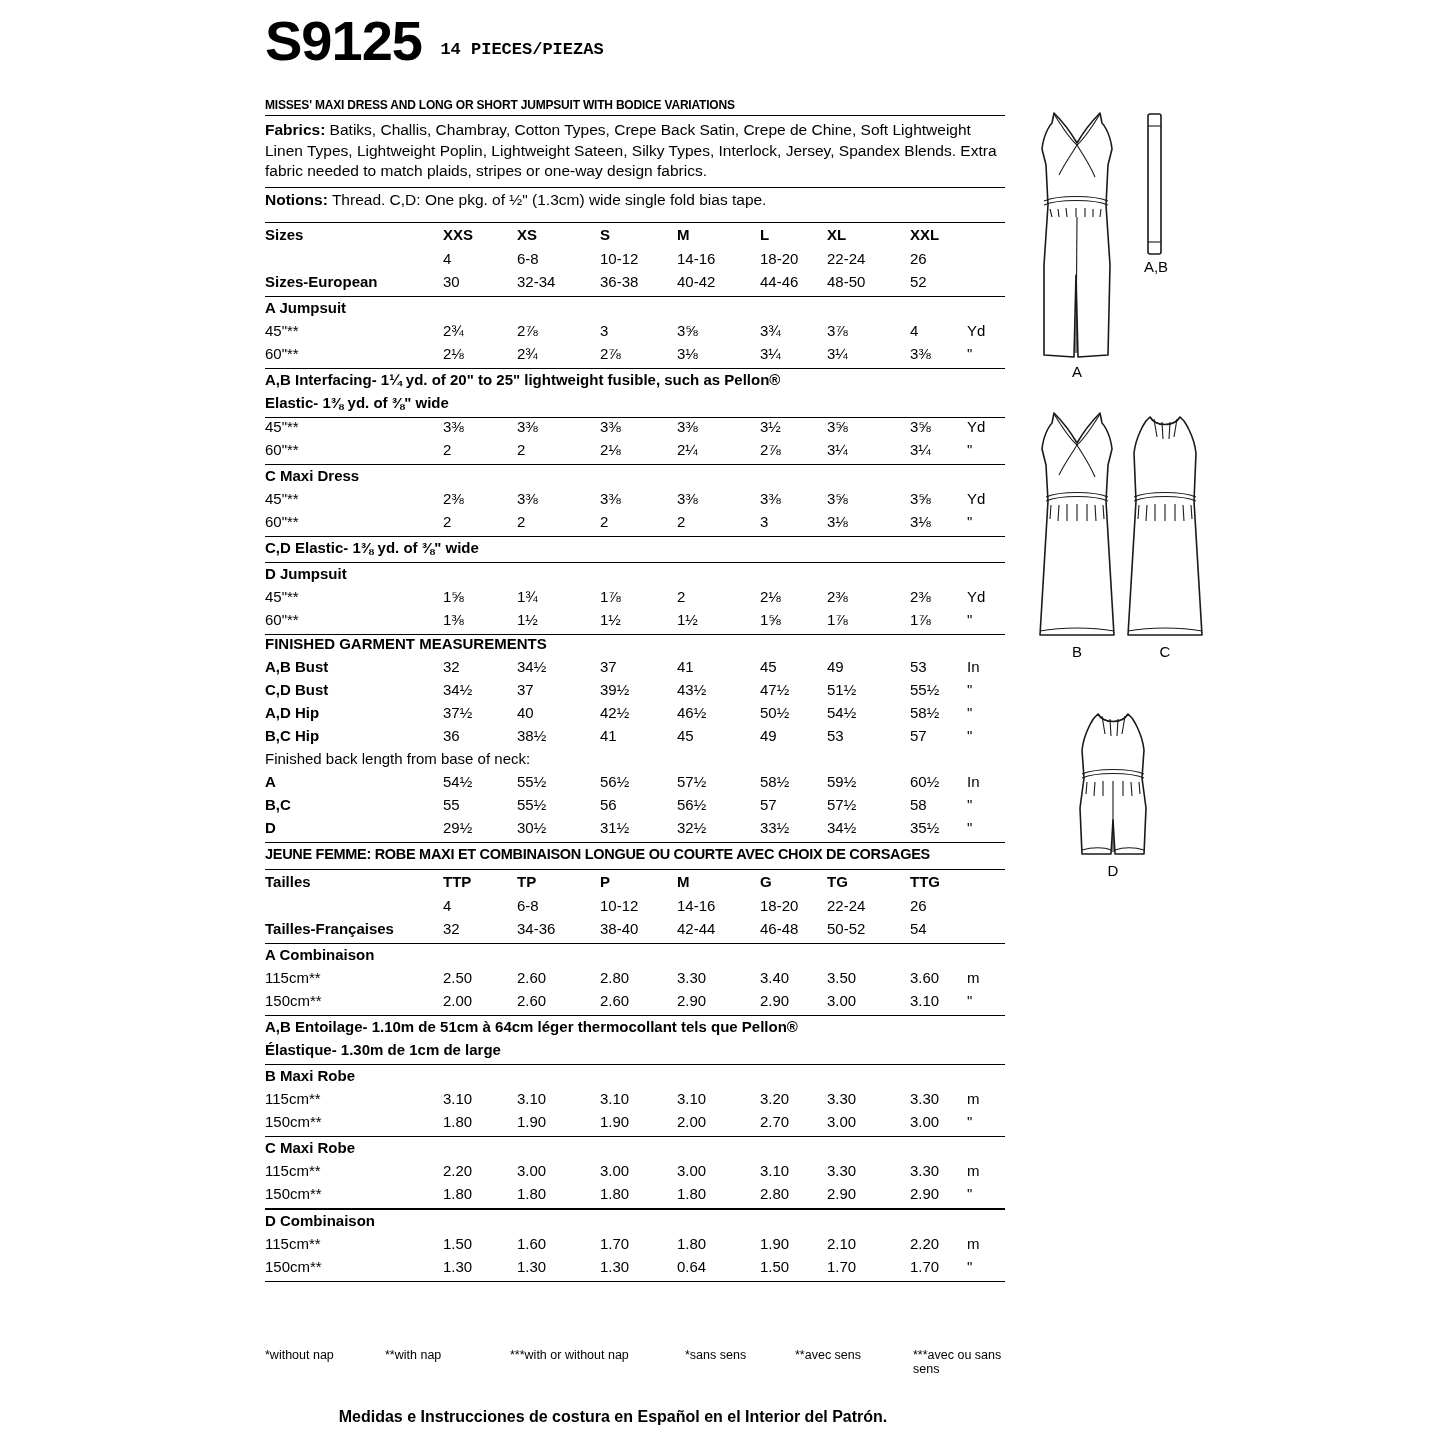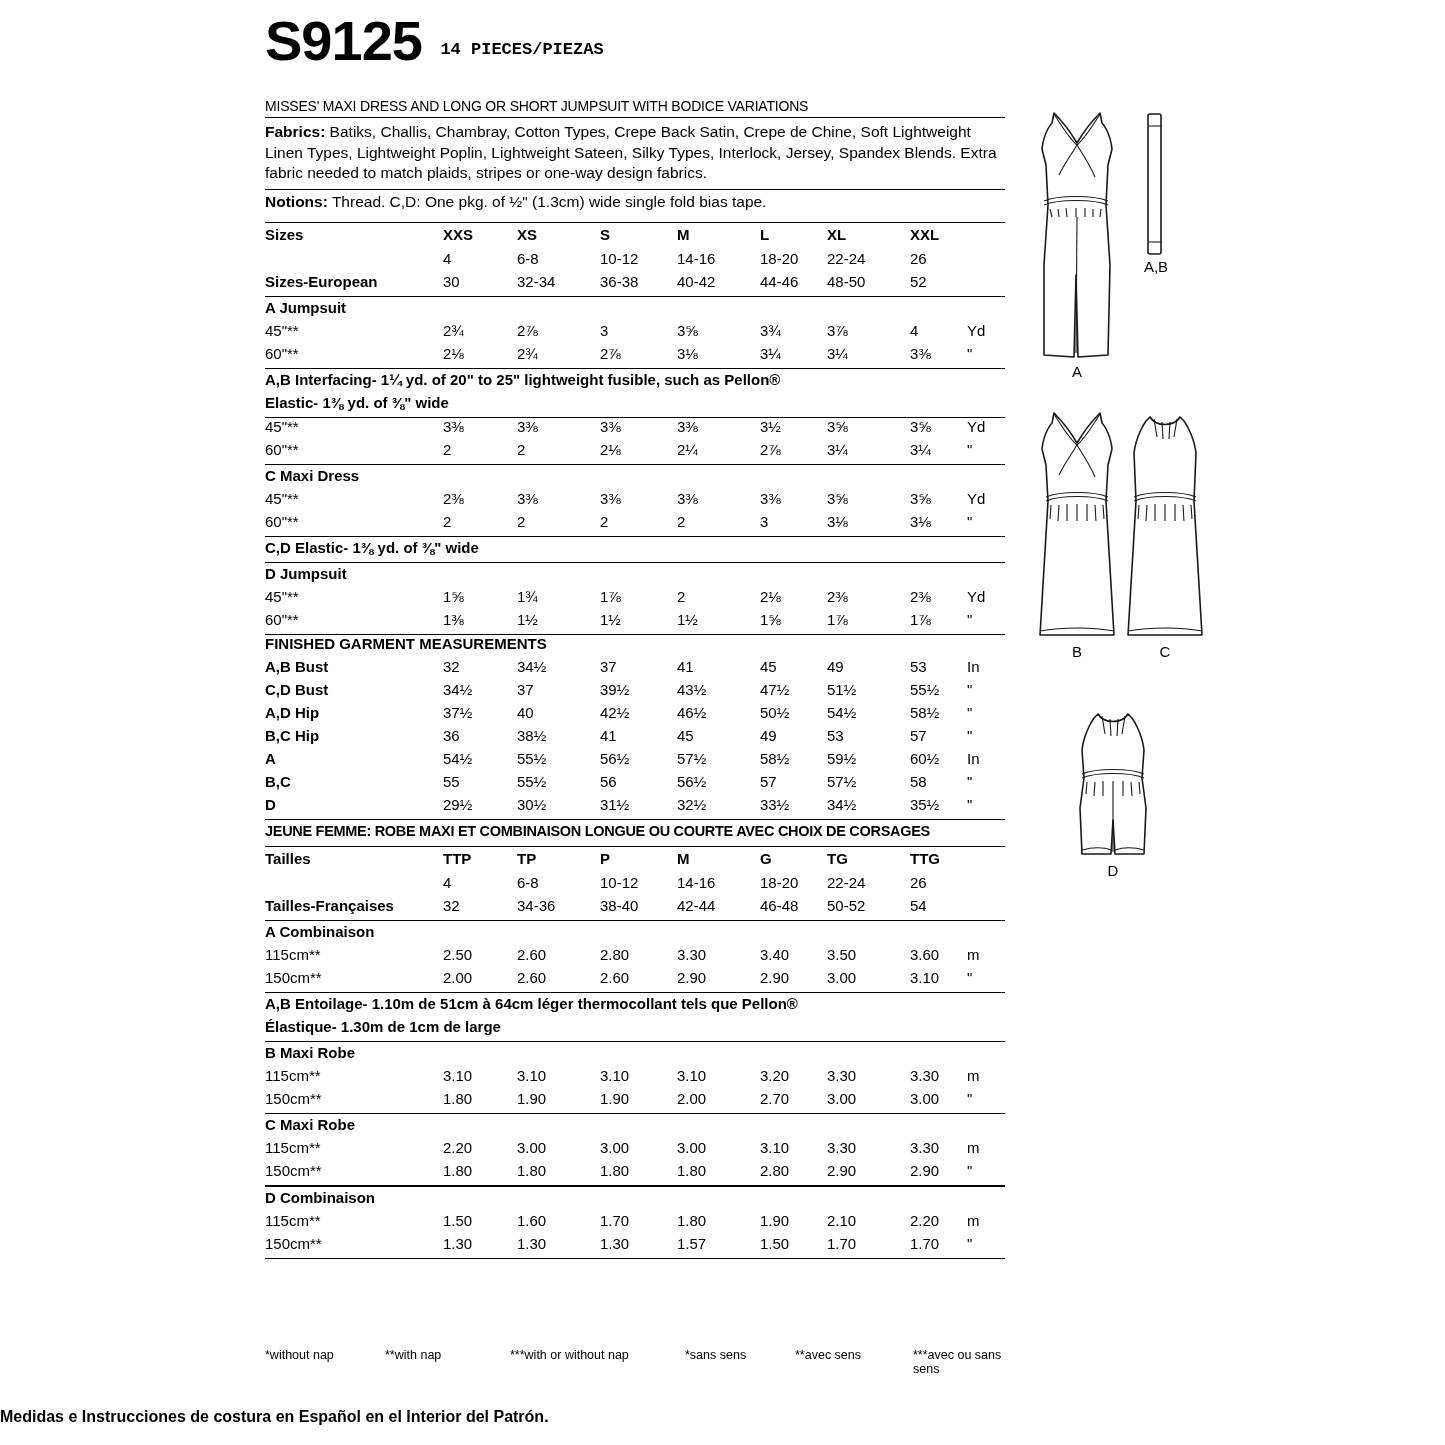--- a/index.html
+++ b/index.html
@@ -17,21 +17,21 @@
   .pattern-no{
     font-size:56px;font-weight:bold;letter-spacing:-1px;
     display:inline-block;vertical-align:baseline;
   }
   .pieces{
     font-size:17px;font-weight:bold;display:inline-block;
     margin-left:14px;vertical-align:baseline;position:relative;top:-6px;font-family:Liberation Mono, monospace;
   }
 
   .desc{position:absolute;left:265px;top:98px;width:740px;}
-  .desc-title{font-size:14px;font-weight:normal;letter-spacing:-0.2px;}
+  .desc-title{font-size:12px;font-weight:bold;letter-spacing:-0.2px;}
   .desc-body{font-size:15.5px;line-height:20.5px;margin-top:4px;}
   .desc-body b{font-weight:bold;}
   .rule{border-top:1.5px solid #000;margin-top:3px;}
   .notions{font-size:15.5px;margin-top:3px;}
 
   
   .table{position:absolute;left:265px;top:222px;width:740px;font-size:15px;}
   .row{position:relative;height:23px;}
   .row.tall{height:24px;}
   .hr{border-top:1.5px solid #000;}
@@ -52,21 +52,21 @@
 
   .fineprint{position:absolute;left:265px;top:1348px;width:742px;font-size:12.5px;}
   .fineprint .left{position:absolute;left:0;top:0;}
   .fineprint .l2{position:absolute;left:120px;top:0;}
   .fineprint .l3{position:absolute;left:245px;top:0;}
   .fineprint .r1{position:absolute;left:420px;top:0;}
   .fineprint .r2{position:absolute;left:530px;top:0;}
   .fineprint .r3{position:absolute;left:648px;top:0;}
 
   .footer{
-    position:absolute;left:0;top:1408px;width:1226px;text-align:left;
+    position:absolute;left:0;top:1408px;width:1226px;text-align:center;
     font-size:16px;font-weight:bold;
   }
 
   
   .illus{position:absolute;}
   .cap{position:absolute;font-size:15px;text-align:center;width:60px;}
   svg{display:block;}
   .ln{fill:none;stroke:#1a1a1a;stroke-width:1.6;stroke-linejoin:round;stroke-linecap:round;}
   .ln-t{fill:none;stroke:#1a1a1a;stroke-width:1.1;}
 </style>
@@ -293,20 +293,23 @@
       <span class="c col0">36</span>
       <span class="c col1">38½</span>
       <span class="c col2">41</span>
       <span class="c col3">45</span>
       <span class="c col4">49</span>
       <span class="c col5">53</span>
       <span class="c col6">57</span>
       <span class="c unit">"</span>
     </div>
     <div class="row">
+      <span class="c lbl-n">Finished back length from base of neck:</span>
+    </div>
+    <div class="row">
       <span class="c lbl">A</span>
       <span class="c col0">54½</span>
       <span class="c col1">55½</span>
       <span class="c col2">56½</span>
       <span class="c col3">57½</span>
       <span class="c col4">58½</span>
       <span class="c col5">59½</span>
       <span class="c col6">60½</span>
       <span class="c unit">In</span>
     </div>
@@ -481,21 +484,21 @@
       <span class="c col4">1.90</span>
       <span class="c col5">2.10</span>
       <span class="c col6">2.20</span>
       <span class="c unit">m</span>
     </div>
     <div class="row">
       <span class="c lbl-n">150cm**</span>
       <span class="c col0">1.30</span>
       <span class="c col1">1.30</span>
       <span class="c col2">1.30</span>
-      <span class="c col3">1.57</span>
+      <span class="c col3">0.64</span>
       <span class="c col4">1.50</span>
       <span class="c col5">1.70</span>
       <span class="c col6">1.70</span>
       <span class="c unit">"</span>
     </div>
 
     <div class="hr"></div>
   </div>
 
   <div class="fineprint">

